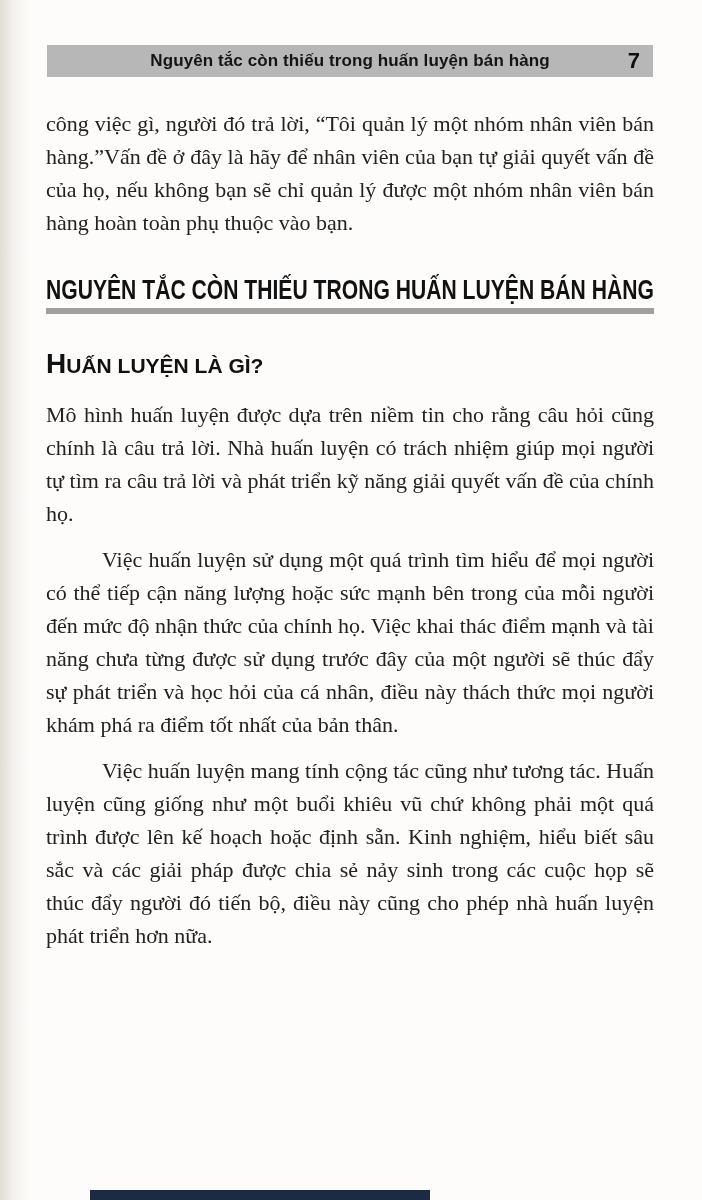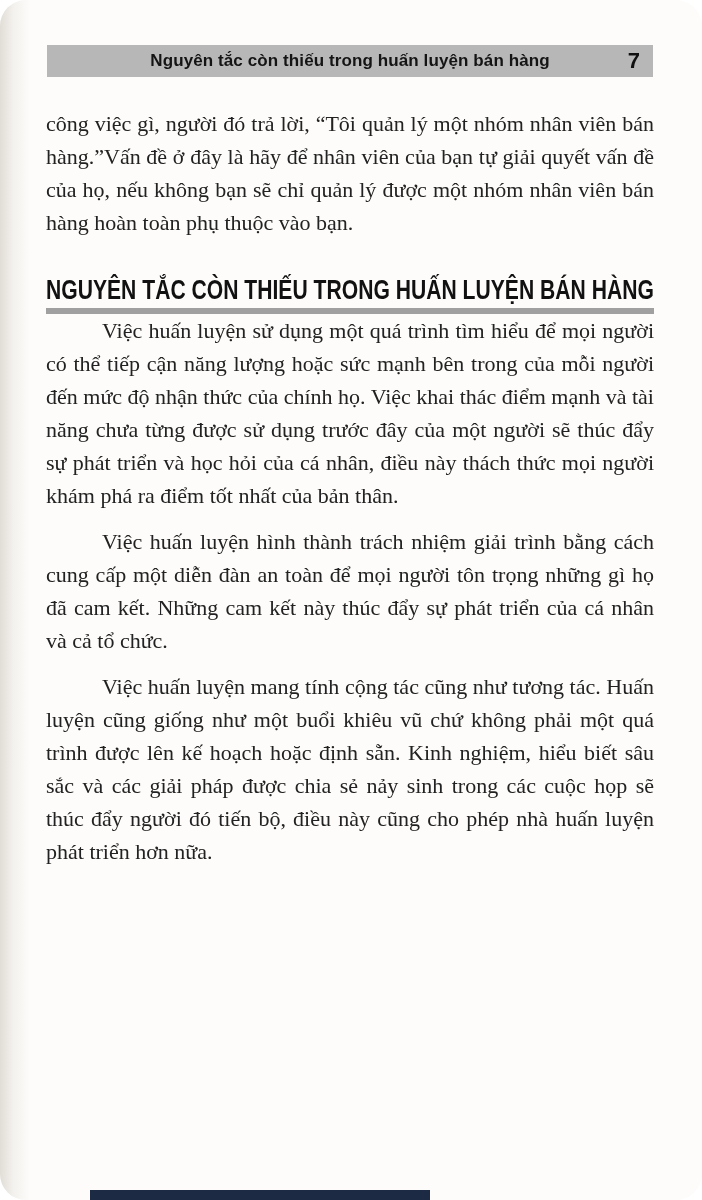--- a/index.html
+++ b/index.html
@@ -7,21 +7,20 @@
     width: 702px; height: 1200px;
     background: #ffffff;
     font-family: "Liberation Serif", "DejaVu Serif", serif;
     overflow: hidden;
   }
   .page {
     position: relative;
     width: 702px; height: 1200px;
     background: #fdfcfa;
     overflow: hidden;
-    border-radius: 26px;
   }
   
   .left-shadow {
     position: absolute; left: 0; top: 0; bottom: 0; width: 30px;
     background: linear-gradient(90deg, rgba(160,148,132,0.30), rgba(160,148,132,0.10) 45%, rgba(160,148,132,0) 100%);
     pointer-events: none;
   }
   .header-bar {
     position: absolute; top: 45px; left: 47px; right: 49px; height: 32px;
     background: #b7b7b7;
@@ -87,20 +86,21 @@
     <span class="header-title">Nguyên tắc còn thiếu trong huấn luyện bán hàng</span>
     <span class="page-number">7</span>
   </div>
 
   <div class="content">
     <p>công việc gì, người đó trả lời, “Tôi quản lý một nhóm nhân viên bán hàng.”Vấn đề ở đây là hãy để nhân viên của bạn tự giải quyết vấn đề của họ, nếu không bạn sẽ chỉ quản lý được một nhóm nhân viên bán hàng hoàn toàn phụ thuộc vào bạn.</p>
 
     <h1 class="section-heading"><span class="fit-x" style="transform: scaleX(0.754342);">NGUYÊN TẮC CÒN THIẾU TRONG HUẤN LUYỆN BÁN HÀNG</span></h1>
     <div class="heading-rule"></div>
 
+    <h2 class="subheading">HUẤN LUYỆN LÀ GÌ?</h2>
 
+    <p>Mô hình huấn luyện được dựa trên niềm tin cho rằng câu hỏi cũng chính là câu trả lời. Nhà huấn luyện có trách nhiệm giúp mọi người tự tìm ra câu trả lời và phát triển kỹ năng giải quyết vấn đề của chính họ.</p>
     <p class="indent">Việc huấn luyện sử dụng một quá trình tìm hiểu để mọi người có thể tiếp cận năng lượng hoặc sức mạnh bên trong của mỗi người đến mức độ nhận thức của chính họ. Việc khai thác điểm mạnh và tài năng chưa từng được sử dụng trước đây của một người sẽ thúc đẩy sự phát triển và học hỏi của cá nhân, điều này thách thức mọi người khám phá ra điểm tốt nhất của bản thân.</p>
-    <p class="indent">Việc huấn luyện hình thành trách nhiệm giải trình bằng cách cung cấp một diễn đàn an toàn để mọi người tôn trọng những gì họ đã cam kết. Những cam kết này thúc đẩy sự phát triển của cá nhân và cả tổ chức.</p>
     <p class="indent">Việc huấn luyện mang tính cộng tác cũng như tương tác. Huấn luyện cũng giống như một buổi khiêu vũ chứ không phải một quá trình được lên kế hoạch hoặc định sẵn. Kinh nghiệm, hiểu biết sâu sắc và các giải pháp được chia sẻ nảy sinh trong các cuộc họp sẽ thúc đẩy người đó tiến bộ, điều này cũng cho phép nhà huấn luyện phát triển hơn nữa.</p>
   </div>
 
   <div class="footer-bar"></div>
 </div>
 
 </body></html>

